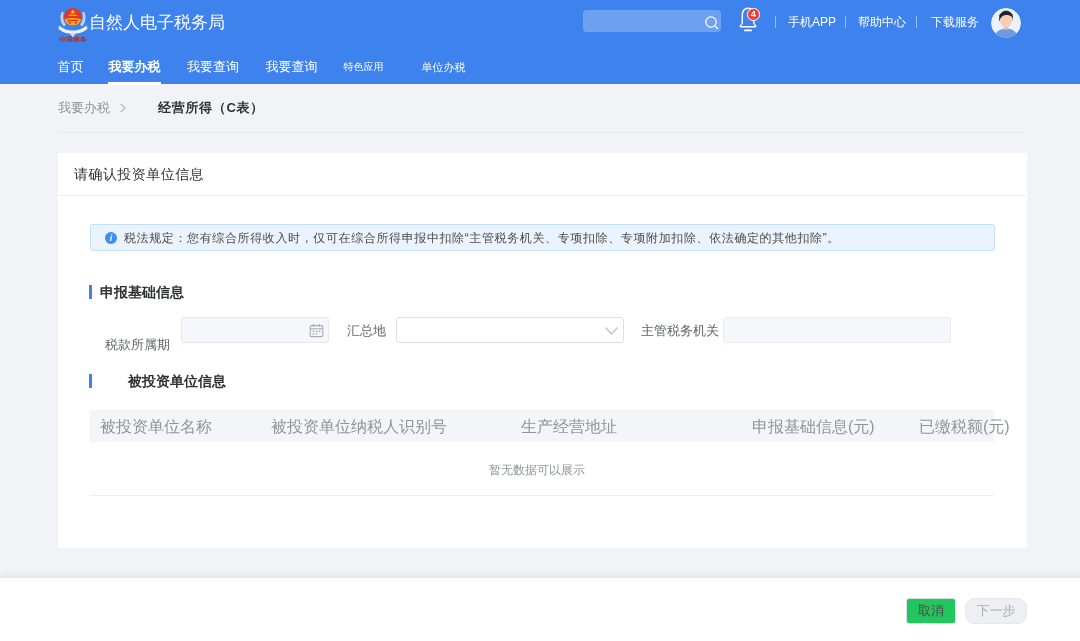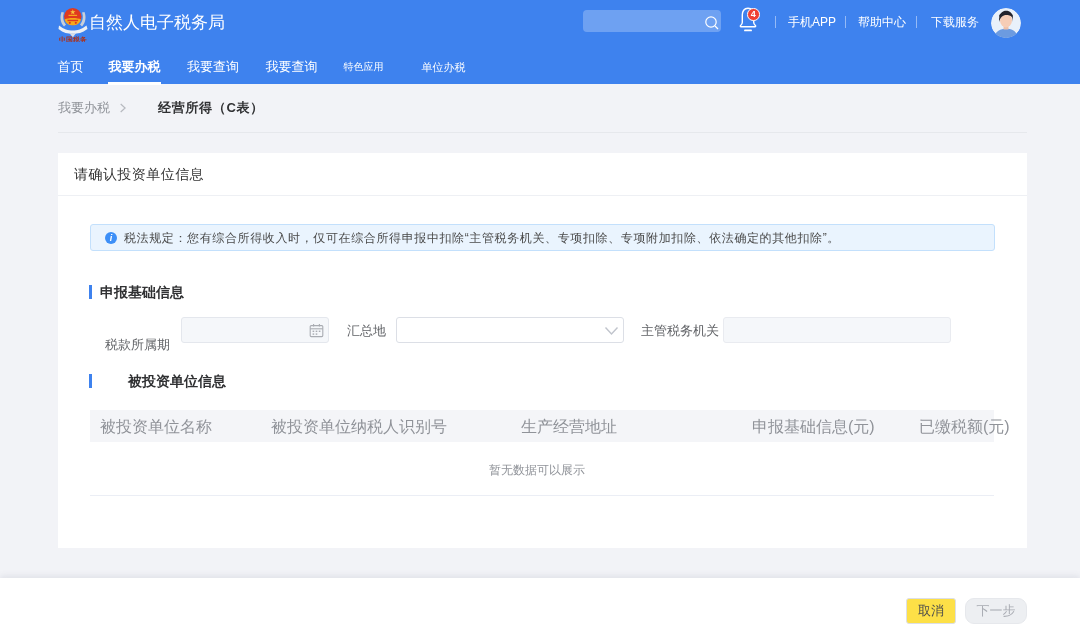--- a/index.html
+++ b/index.html
@@ -121,14 +121,14 @@
 <div class="abs" style="left:90px;top:410px;width:904px;height:32px;background:#F4F5F8;"></div>
 <div class="th" style="left:100px;">被投资单位名称</div>
 <div class="th" style="left:271px;">被投资单位纳税人识别号</div>
 <div class="th" style="left:521px;">生产经营地址</div>
 <div class="th" style="left:752px;">申报基础信息(元)</div>
 <div class="th" style="left:919px;">已缴税额(元)</div>
 <div class="abs" style="left:489px;top:464px;font-size:12px;color:#909399;line-height:13px;">暂无数据可以展示</div>
 <div class="abs" style="left:90px;top:495px;width:904px;height:1px;background:#EBEEF5;"></div>
 
 <div class="abs" style="left:0;top:578px;width:1080px;height:63px;background:#fff;box-shadow:0 -2px 6px rgba(90,100,120,0.12);"></div>
-<div class="abs" style="left:906px;top:598px;width:50px;height:26px;background:#fde047;border:1px solid #DCDFE6;border-radius:3px;font-size:13px;color:#4D4D4D;line-height:24px;text-align:center;">取消</div>
+<div class="abs" style="left:906px;top:598px;width:50px;height:26px;background:#22c55e;border:1px solid #DCDFE6;border-radius:3px;font-size:13px;color:#4D4D4D;line-height:24px;text-align:center;">取消</div>
 <div class="abs" style="left:965px;top:598px;width:62px;height:26px;background:#EDEFF2;border:1px solid #E6E8EC;border-radius:9px;font-size:13px;color:#A8ABB2;line-height:24px;text-align:center;">下一步</div>
 
 </body></html>

